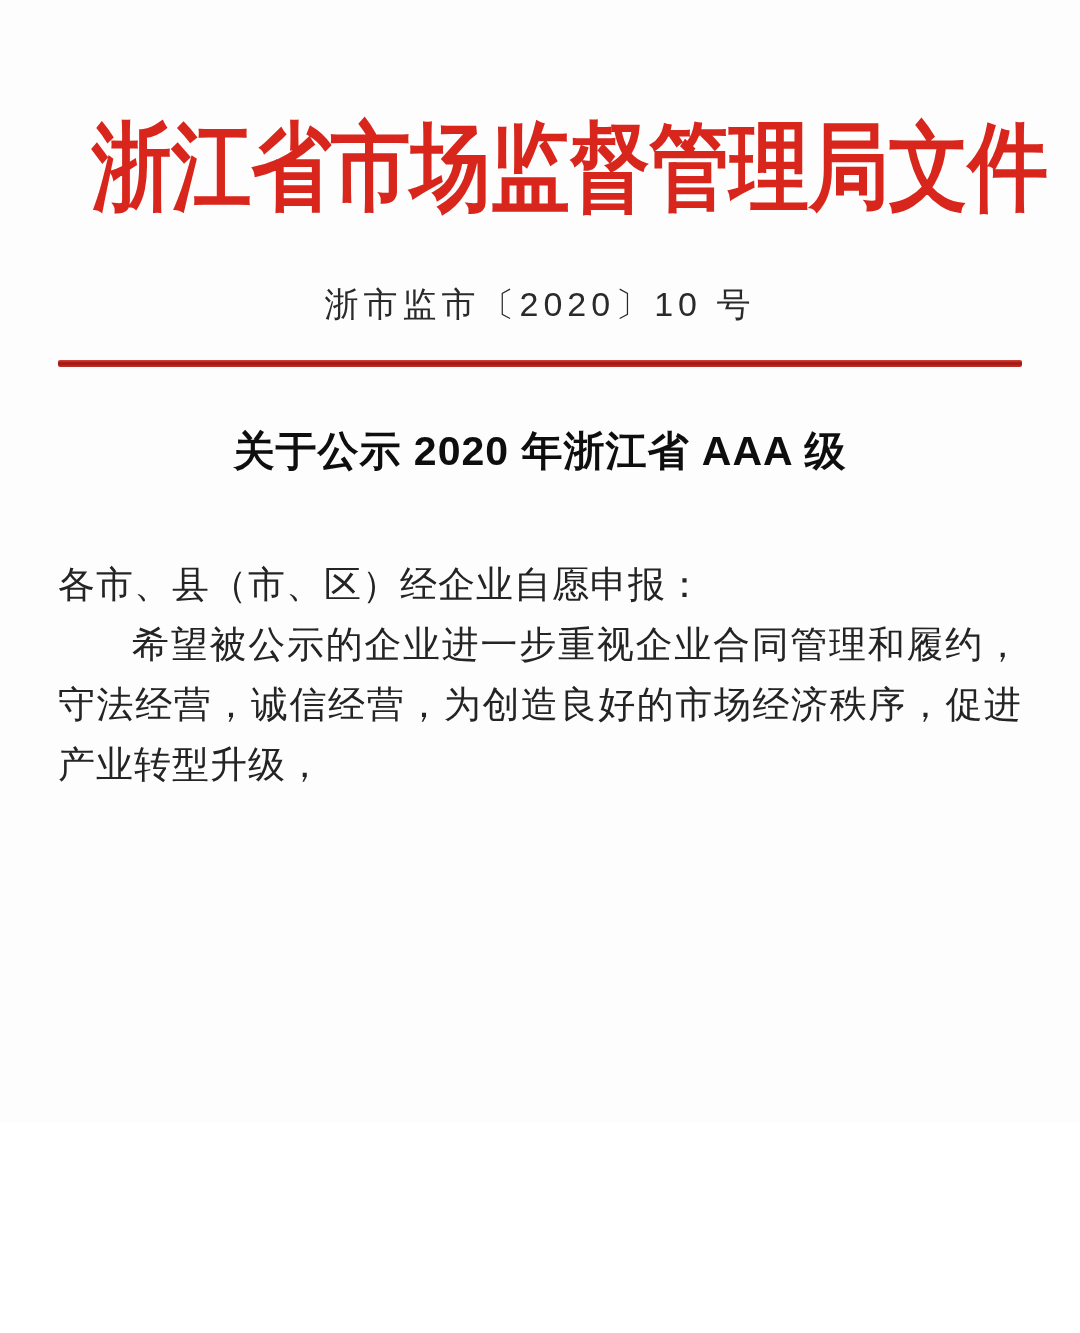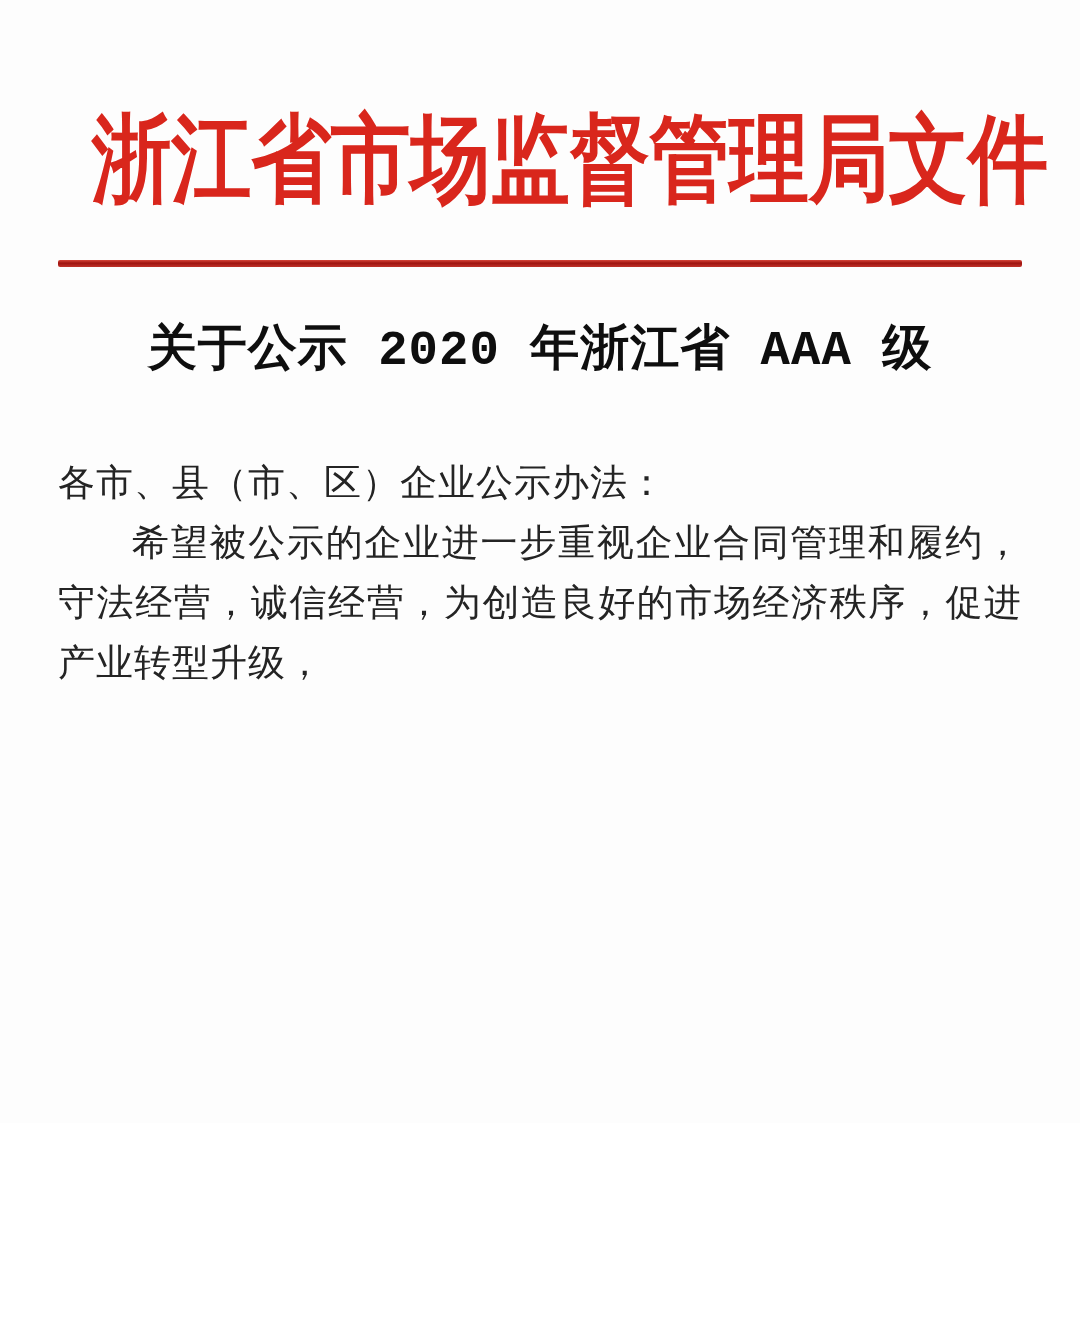--- a/index.html
+++ b/index.html
@@ -4,21 +4,21 @@
 <style>
   * { margin: 0; padding: 0; box-sizing: border-box; }
   html, body { background: #ffffff; }
   .page {
     position: relative;
     width: 1080px;
     height: 1123px;
     margin: 0 auto;
     background: #fdfdfd;
     overflow: hidden;
-    font-family: Liberation Mono, monospace;
+    font-family: Liberation Sans, sans-serif;
     color: #242424;
   }
   .agency-title {
     margin-top: 106px;
     height: 122px;
     line-height: 122px;
     text-align: center;
     white-space: nowrap;
     font-size: 96px;
     font-weight: bold;
@@ -36,21 +36,21 @@
   .red-divider {
     margin: 32px 58px 0 58px;
     height: 7px;
     background: linear-gradient(180deg, #d8463a 0%, #9e1410 45%, #c0322a 100%);
     border-radius: 2px;
   }
   .doc-title {
     margin-top: 44px;
     text-align: center;
     font-weight: bold;
-    font-size: 49px;
+    font-size: 41px;
     line-height: 80px;
     color: #0e0e0e;
     letter-spacing: 1px;
   }
   .body-block {
     margin: 64px 58px 0 58px;
     font-size: 37px;
     line-height: 60px;
     text-align: justify;
     letter-spacing: 1px;
@@ -62,25 +62,26 @@
     text-indent: 2em;
   }
 </style>
 </head>
 <body>
 
 <div class="page">
 
   <div class="agency-title" style="color:#d9261c;">浙江省市场监督管理局文件</div>
 
+  <div class="doc-number">浙市监市〔2020〕10 号</div>
 
   <div class="red-divider"></div>
 
   <div class="doc-title">
     <div>关于公示 2020 年浙江省 AAA 级</div>
   </div>
 
   <div class="body-block">
-    <div class="salutation">各市、县（市、区）企业公示办法：</div>
+    <div class="salutation">各市、县（市、区）经企业自愿申报：</div>
     <div class="paragraph">希望被公示的企业进一步重视企业合同管理和履约，守法经营，诚信经营，为创造良好的市场经济秩序，促进产业转型升级，</div>
   </div>
 
 </div>
 
 </body></html>

